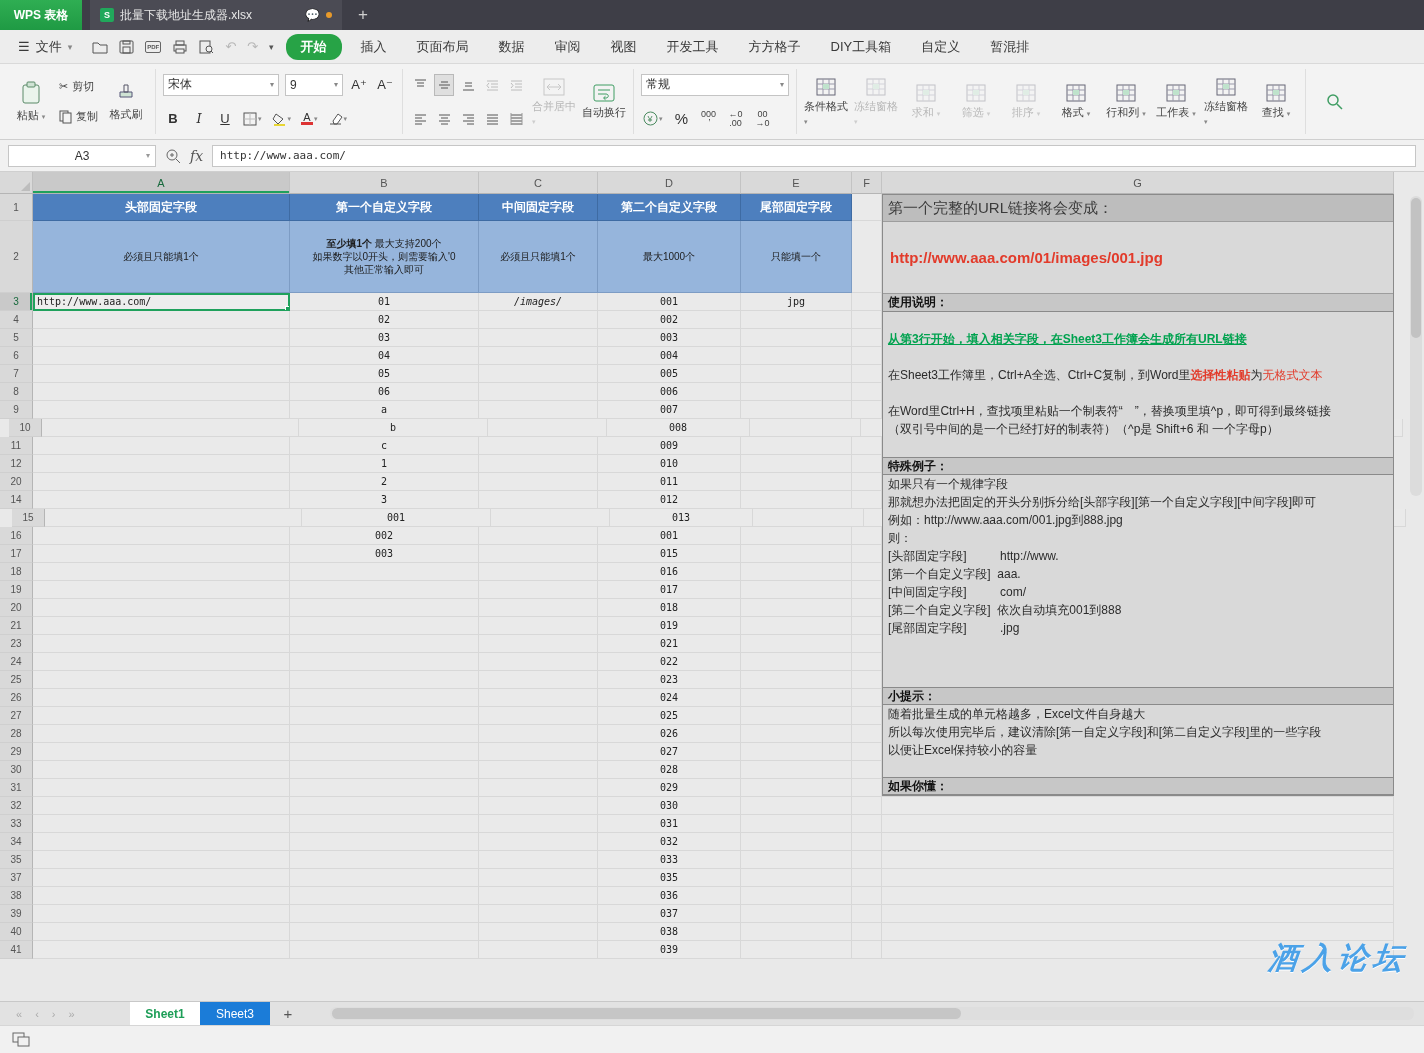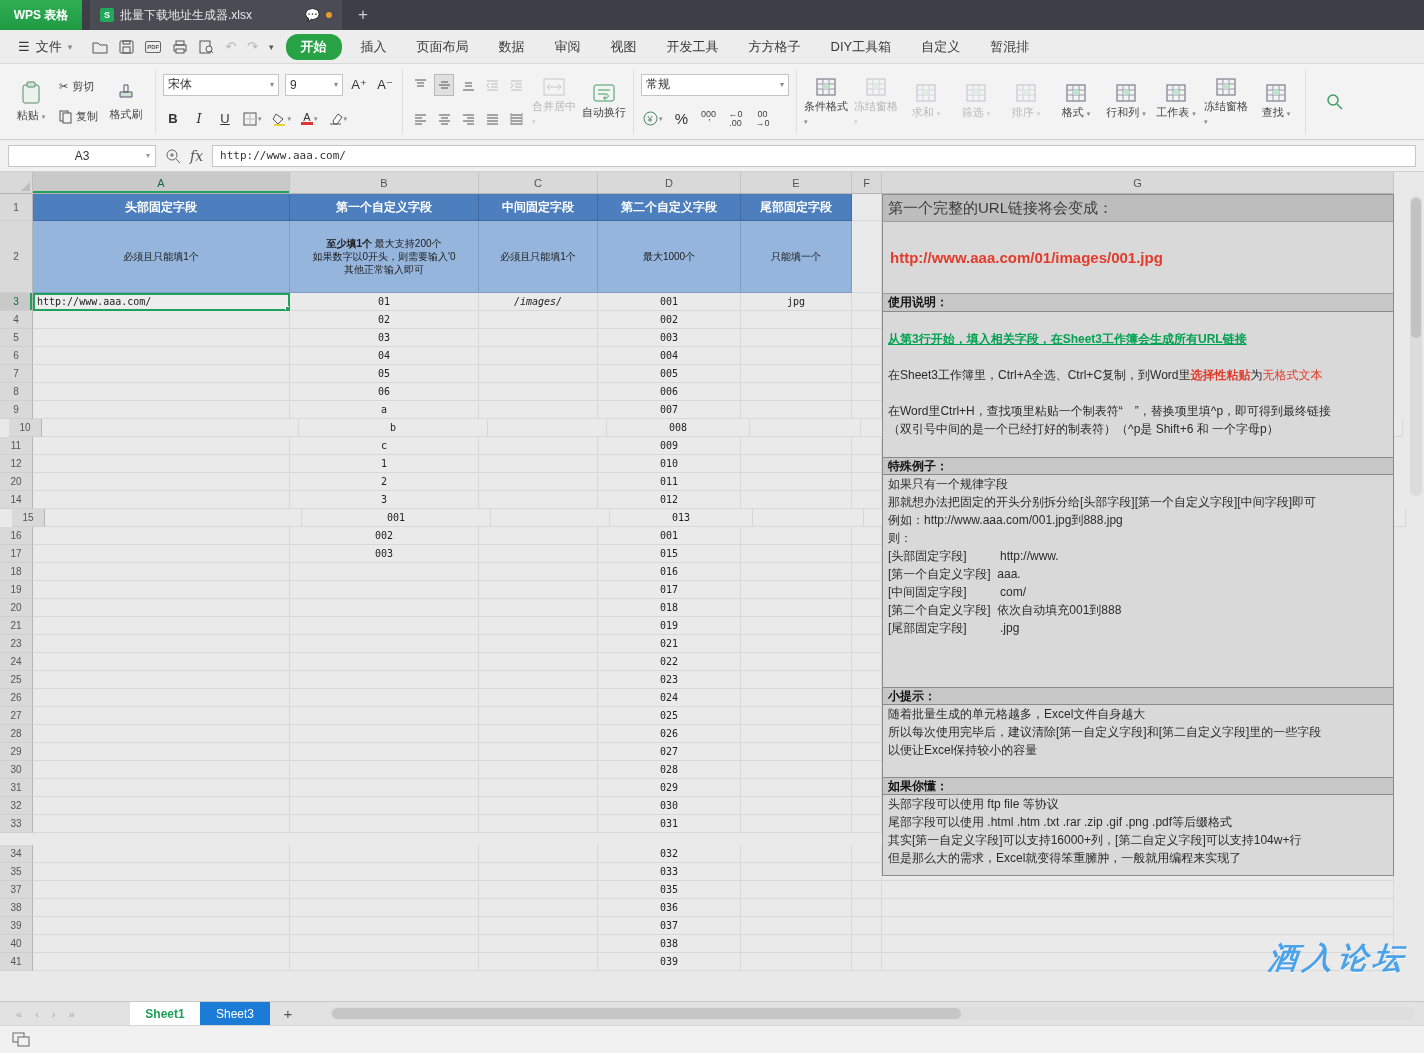--- a/index.html
+++ b/index.html
@@ -809,21 +809,21 @@
       <div class="row" style="height: 18px;">
         <div class="rh">33</div>
         <div class="cell" style="width: 257px;"></div>
         <div class="cell" style="width: 189px;"></div>
         <div class="cell" style="width: 119px;"></div>
         <div class="cell" style="width: 143px;">031</div>
         <div class="cell" style="width: 111px;"></div>
         <div class="cell" style="width: 30px;"></div>
         <div class="cell" style="width: 512px;"></div>
       </div>
-      <div class="row" style="height: 18px; margin-top: 12px;">
+      <div class="row" style="height: 18px;">
         <div class="rh">34</div>
         <div class="cell" style="width: 257px;"></div>
         <div class="cell" style="width: 189px;"></div>
         <div class="cell" style="width: 119px;"></div>
         <div class="cell" style="width: 143px;">032</div>
         <div class="cell" style="width: 111px;"></div>
         <div class="cell" style="width: 30px;"></div>
         <div class="cell" style="width: 512px;"></div>
       </div>
       <div class="row" style="height: 18px;">
@@ -891,21 +891,20 @@
   <div class="gpanel" id="gpanel">
     <div class="gtitle">第一个完整的URL链接将会变成：</div>
     <div class="gurl">http://www.aaa.com/01/images/001.jpg</div>
     <div class="ghead">使用说明：</div>
     <div class="gbody" id="usage-body" style="height:145px"><div class="gap"></div><div class="glink">从第3行开始，填入相关字段，在Sheet3工作簿会生成所有URL链接</div><div class="gap"></div><div>在Sheet3工作簿里，Ctrl+A全选、Ctrl+C复制，到Word里<span class="gredb">选择性粘贴</span>为<span class="gred">无格式文本</span></div><div class="gap"></div><div>在Word里Ctrl+H，查找项里粘贴一个制表符“　”，替换项里填^p，即可得到最终链接</div><div>（双引号中间的是一个已经打好的制表符）（^p是 Shift+6 和 一个字母p）</div></div>
     <div class="ghead">特殊例子：</div>
     <div class="gbody" id="special-body" style="height:212px"><div>如果只有一个规律字段</div><div>那就想办法把固定的开头分别拆分给[头部字段][第一个自定义字段][中间字段]即可</div><div>例如：http://www.aaa.com/001.jpg到888.jpg</div><div>则：</div><div>[头部固定字段]          http://www.</div><div>[第一个自定义字段]  aaa.</div><div>[中间固定字段]          com/</div><div>[第二个自定义字段]  依次自动填充001到888</div><div>[尾部固定字段]          .jpg</div></div>
     <div class="ghead">小提示：</div>
     <div class="gbody" id="tips-body" style="height:72px"><div>随着批量生成的单元格越多，Excel文件自身越大</div><div>所以每次使用完毕后，建议清除[第一自定义字段]和[第二自定义字段]里的一些字段</div><div>以便让Excel保持较小的容量</div></div>
     <div class="ghead">如果你懂：</div>
-    <div class="gbody" id="advanced-body" style="height:80px"><div>头部字段可以使用 ftp file 等协议</div><div>尾部字段可以使用 .html .htm .txt .rar .zip .gif .png .pdf等后缀格式</div><div>其实[第一自定义字段]可以支持16000+列，[第二自定义字段]可以支持104w+行</div><div>但是那么大的需求，Excel就变得笨重臃肿，一般就用编程来实现了</div></div>
   </div>
 
   <div class="vscroll">
       <div class="vthumb"></div>
     </div>
   <div class="watermark">酒入论坛</div>
 </div>
 
 <div class="tabbar">
   <div class="tnav">

